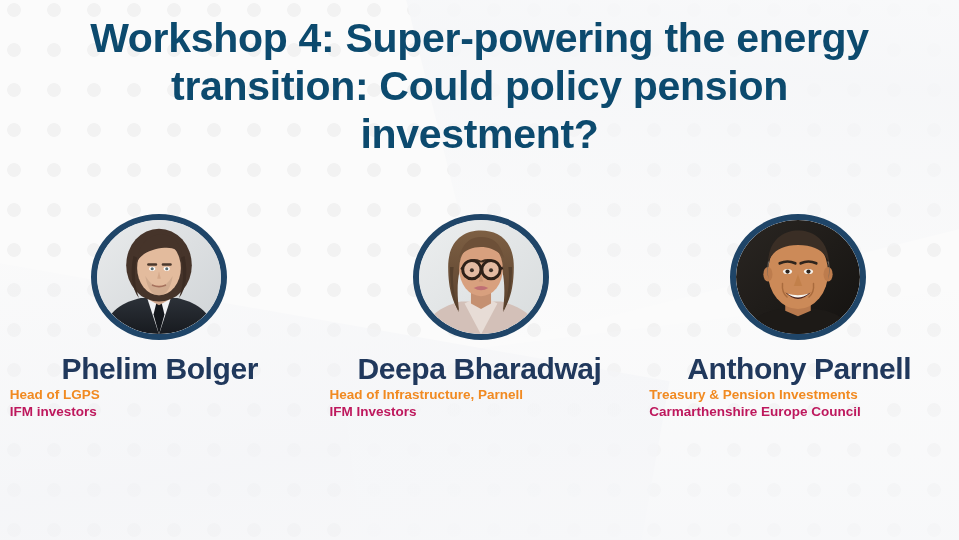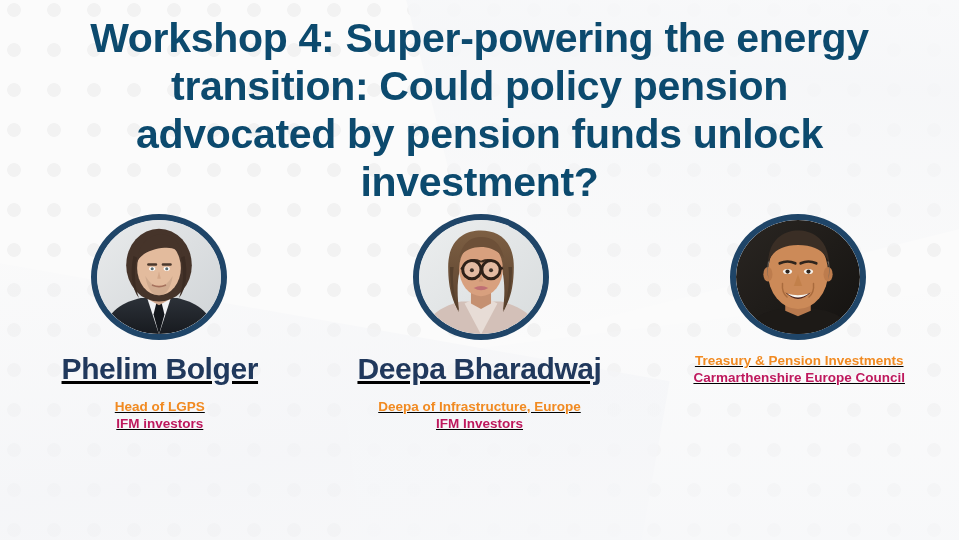--- a/index.html
+++ b/index.html
@@ -99,21 +99,20 @@
     flex-direction: row;
     align-items: flex-start;
     justify-content: space-between;
   }
 
   .speaker {
     width: 319.6px;
     display: flex;
     flex-direction: column;
     align-items: center;
-    text-decoration: underline;
   }
 
   
   .avatar {
     position: relative;
     width: 136px;
     height: 126px;
     border-radius: 50%;
     border: 6px solid #1F4568;
     overflow: hidden;
@@ -136,22 +135,21 @@
     font-weight: 700;
     font-size: 30px;
     line-height: 34px;
     letter-spacing: -0.4px;
     white-space: nowrap;
     text-align: center;
   }
 
   
   .speaker-meta {
-    margin-top: 12px;
-    text-align: center;
+    text-align: left;
     width: 300px;
   }
   .speaker-role {
     color: #F18A21;
     font-family: "Liberation Sans", sans-serif;
     font-weight: 700;
     font-size: 13.5px;
     line-height: 17px;
   }
   .speaker-org {
@@ -176,21 +174,20 @@
   <div class="bg-dots"></div>
   <div class="bg-band-a"></div>
   <div class="bg-band-b"></div>
   <div class="bg-band-c"></div>
 
   <div class="content">
 
     <div class="title">
       <div>Workshop 4: Super-powering the energy</div>
       <div>transition: Could policy pension</div>
-      <div>advocated by pension funds unlock</div>
       <div>investment?</div>
     </div>
 
     <div class="speakers">
 
       <div class="speaker s1">
         <div class="avatar">
           <div class="avatar-inner">
             <svg viewBox="0 0 136 126" preserveAspectRatio="xMidYMid slice" aria-hidden="true">
               <defs>
@@ -286,21 +283,21 @@
 
               <path d="M60 75 Q68 71 76 75 Q68 80 60 75 Z" fill="#c06f74"></path>
 
               <path d="M34 52 C34 76 38 92 44 102 C38 84 36 66 38 52 Z" fill="#56402d"></path>
               <path d="M102 52 C102 76 98 92 92 102 C98 84 100 66 98 52 Z" fill="#56402d"></path>
             </svg>
           </div>
         </div>
         <div class="speaker-name">Deepa Bharadwaj</div>
         <div class="speaker-meta">
-          <div class="speaker-role">Deepa of Infrastructure, Europe</div>
+          <div class="speaker-role">Head of Infrastructure, Parnell</div>
           <div class="speaker-org">IFM Investors</div>
         </div>
       </div>
 
       <div class="speaker s3">
         <div class="avatar">
           <div class="avatar-inner">
             <svg viewBox="0 0 136 126" preserveAspectRatio="xMidYMid slice" aria-hidden="true">
               <defs>
                 <linearGradient id="bg3" x1="0" y1="0" x2="1" y2="1">
@@ -334,20 +331,21 @@
               <path d="M68 60 L63.5 73 L72.5 73 Z" fill="#b9783f" opacity="0.55"></path>
 
               <path d="M54 80 Q68 94 82 80 Q68 88 54 80 Z" fill="#4a221c"></path>
               <path d="M56 81 Q68 90 80 81 Q68 85 56 81 Z" fill="#f7f4ee"></path>
 
               <path d="M51 70 Q50 80 56 85" stroke="#a96b3d" stroke-width="1.6" fill="none" stroke-linecap="round"></path>
               <path d="M85 70 Q86 80 80 85" stroke="#a96b3d" stroke-width="1.6" fill="none" stroke-linecap="round"></path>
             </svg>
           </div>
         </div>
+        <div class="speaker-name">Anthony Parnell</div>
         <div class="speaker-meta">
           <div class="speaker-role">Treasury &amp; Pension Investments</div>
           <div class="speaker-org">Carmarthenshire Europe Council</div>
         </div>
       </div>
 
     </div>
   </div>
 </div>
 

